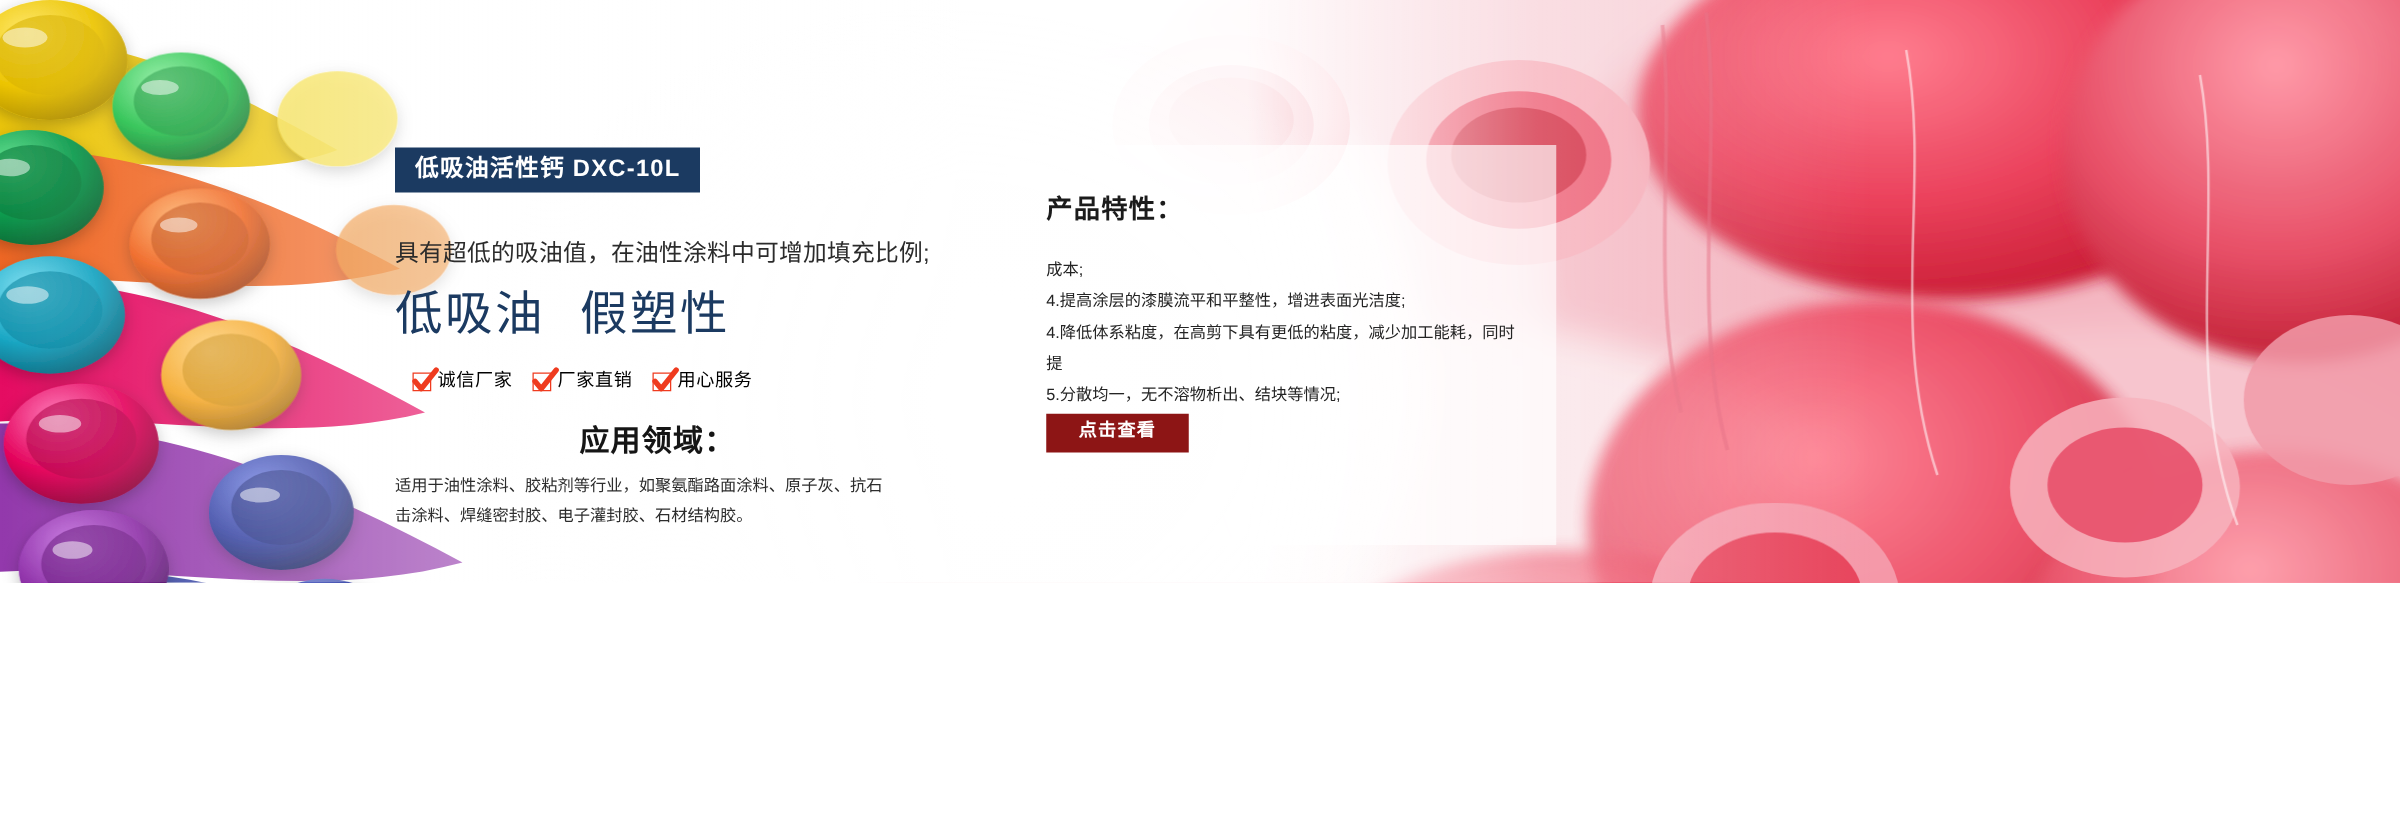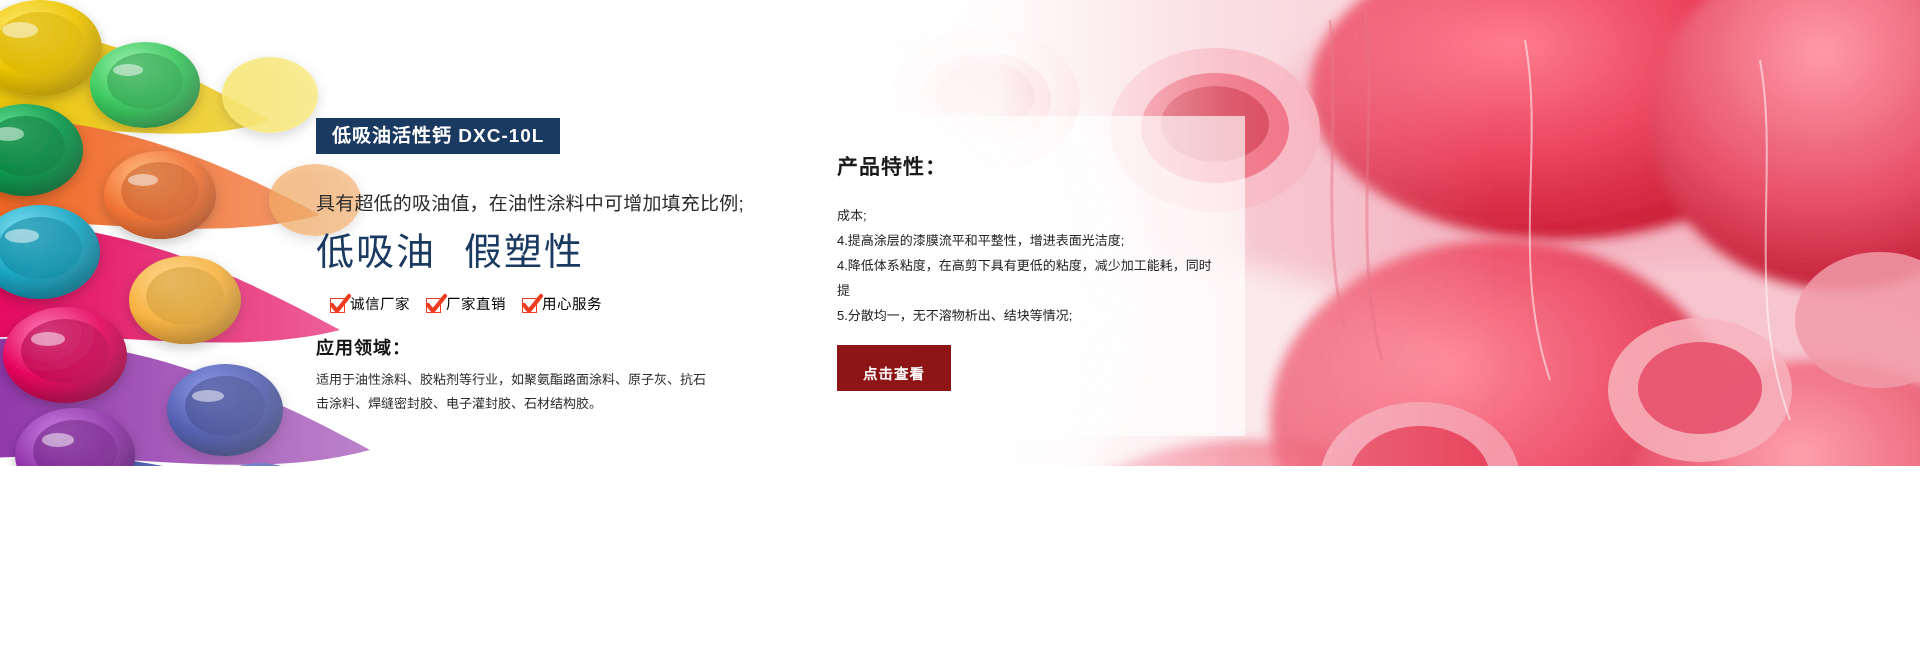--- a/index.html
+++ b/index.html
@@ -94,25 +94,26 @@
   .check-box {
     position: relative;
     width: 15px; height: 15px;
     border: 1.8px solid #ef3b1f;
     flex: 0 0 auto;
   }
   .check-box svg { position: absolute; left: -2px; top: -5px; width: 22px; height: 22px; overflow: visible; }
 
   .section-head {
     margin-top: 20px;
-    font-size: 18px;
+    font-size: 24px;
     font-weight: bold;
     color: #151515;
     letter-spacing: 1px;
     white-space: nowrap;
+    text-align: center;
   }
 
   .app-desc {
     margin-top: 9px;
     font-size: 13px;
     color: #2d2d2d;
     line-height: 1.85;
     width: 400px;
   }
 
@@ -139,27 +140,27 @@
   .panel-list {
     list-style: none;
     font-size: 13px;
     color: #242424;
     line-height: 1.92;
   }
   .panel-list li { margin: 0; }
 
   .cta-button {
     display: inline-block;
-    margin-top: 16px;
+    margin-top: 2px;
     background: #8d1515;
     color: #ffffff;
     font-size: 14.5px;
     font-weight: bold;
     letter-spacing: 1px;
-    padding: 22px 26px 10px 26px;
+    padding: 7px 26px 10px 26px;
     line-height: 1;
     border: none;
     cursor: pointer;
     font-family: "Liberation Sans", "DejaVu Sans", sans-serif;
   }
 </style>
 </head>
 <body>
 
 <div class="banner">

